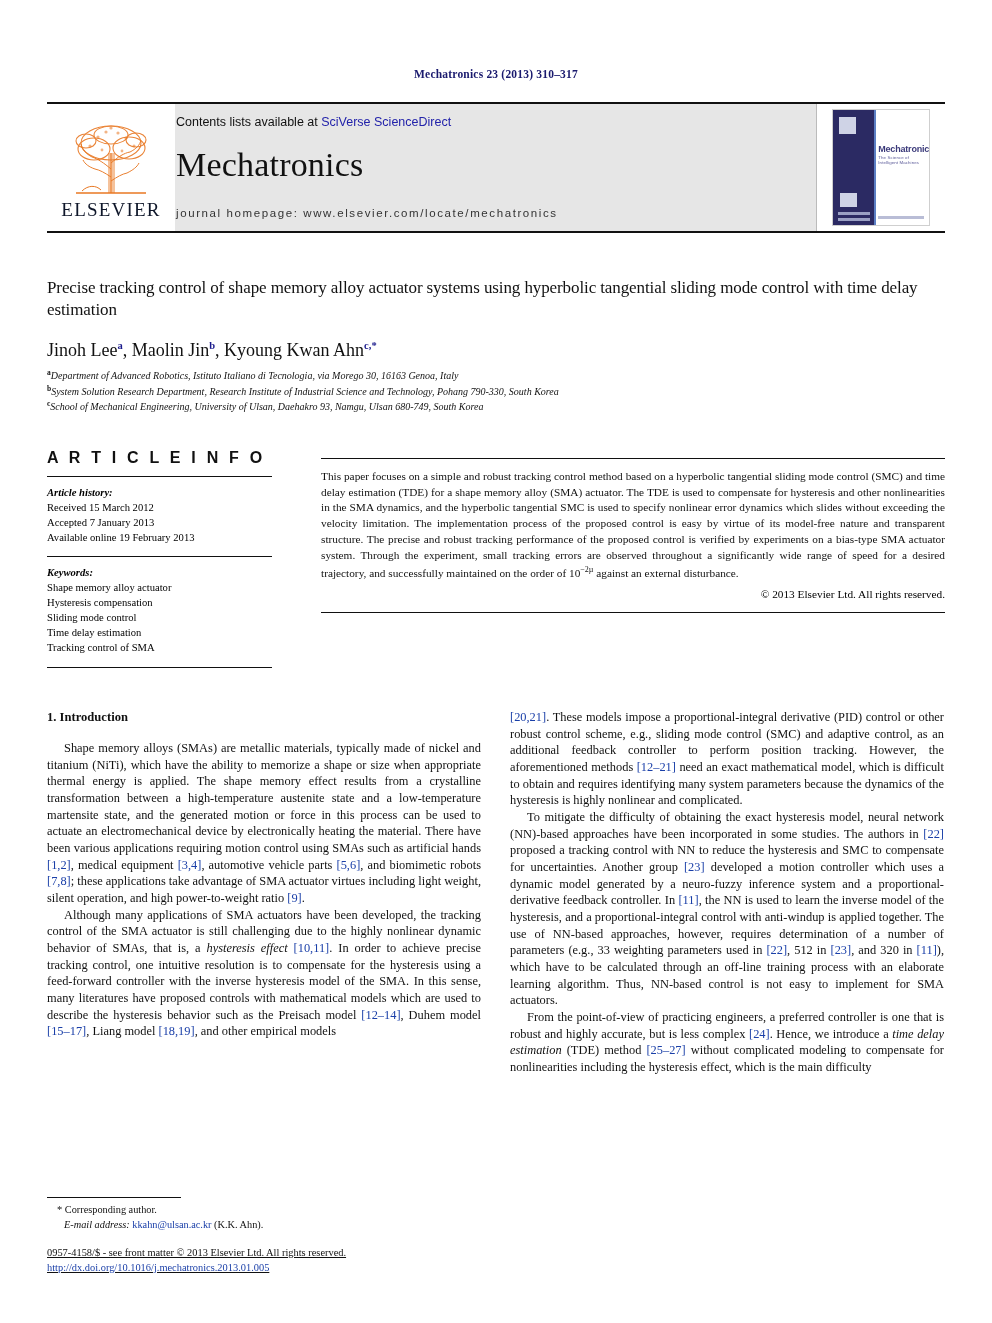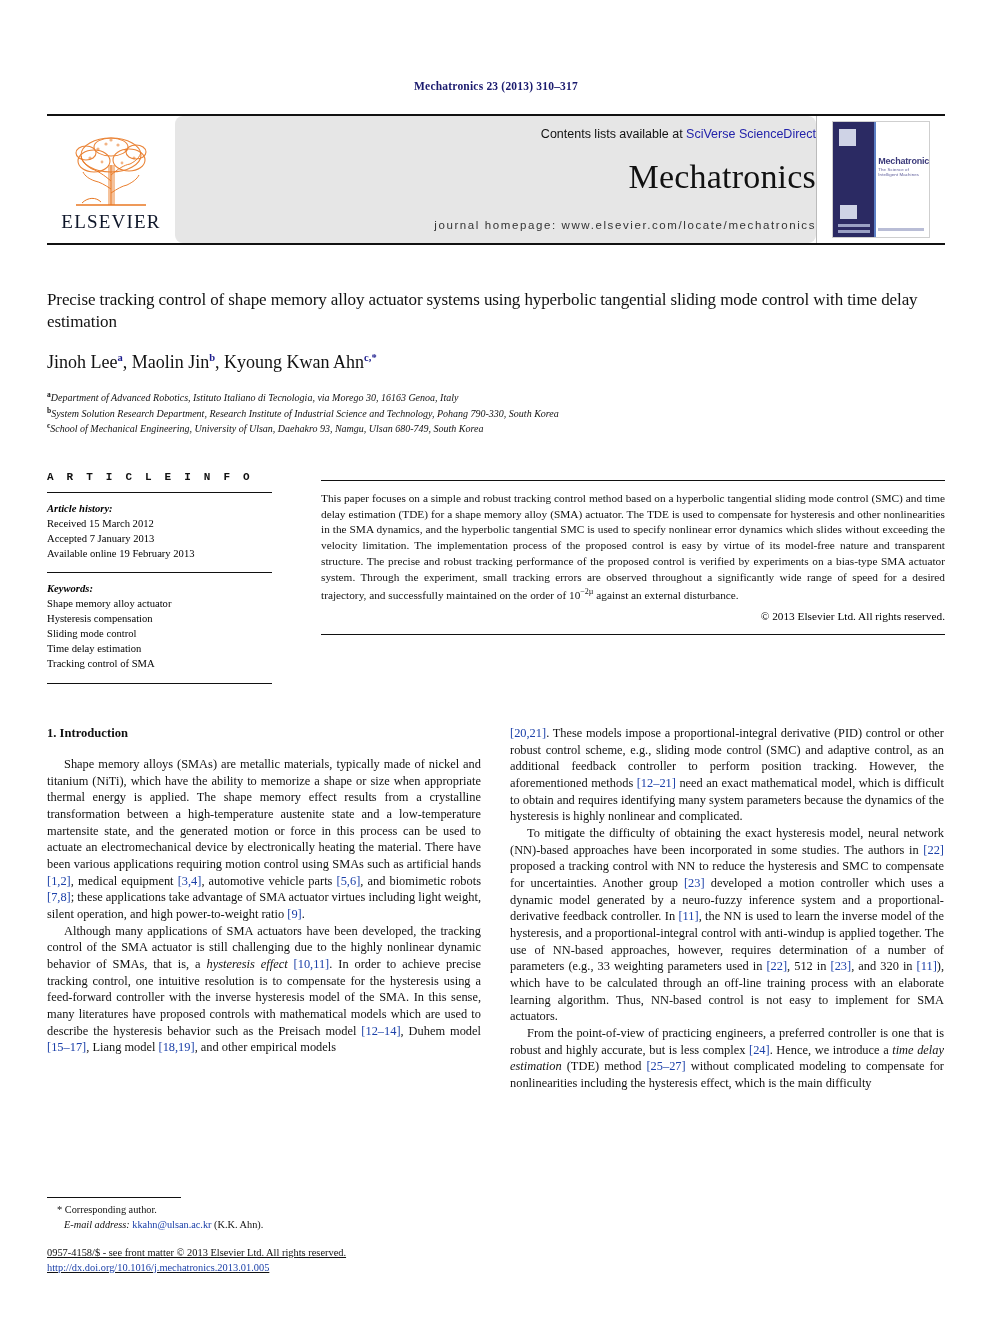--- a/index.html
+++ b/index.html
@@ -13,21 +13,21 @@
     font-family: "Liberation Serif", "DejaVu Serif", serif;
     color: #000000;
     position: relative;
     overflow: hidden;
   }
   .page {
     position: relative;
     width: 992px;
     height: 1323px;
     box-sizing: border-box;
-    padding: 12px 47px;
+    padding: 0 47px;
   }
 
   
   .runhead {
     text-align: center;
     font-size: 11.5px;
     font-weight: bold;
     color: #1a1a6e;
     letter-spacing: 0.2px;
     padding-top: 68px;
@@ -59,26 +59,25 @@
     letter-spacing: 1.2px;
     color: #0f172a;
     line-height: 1;
     margin-top: 1px;
   }
   .mast-center {
     flex: 1 1 auto;
     background: #e6e6e6;
     display: flex;
     flex-direction: column;
-    align-items: flex-end;
+    align-items: flex-start;
     justify-content: flex-start;
     padding-top: 11px;
     box-sizing: border-box;
     border-left: 1px solid #e6e6e6;
-    border-radius: 8px;
   }
   .contents-line {
     font-family: "Liberation Sans", sans-serif;
     font-size: 12.5px;
     color: #111;
   }
   .contents-line .sd {
     color: #2222aa;
   }
   .journal-name {
@@ -191,21 +190,21 @@
     font-size: 18px;
     color: #111;
   }
   .authors sup {
     font-size: 10.5px;
     color: #1a1a8c;
     vertical-align: super;
     font-weight: bold;
   }
   .affils {
-    margin-top: 17px;
+    margin-top: 7px;
     font-size: 10px;
     font-style: italic;
     line-height: 1.42;
     color: #111;
   }
   .affils sup {
     font-size: 7.5px;
     font-style: normal;
     vertical-align: super;
     font-weight: bold;
@@ -222,22 +221,22 @@
     flex: 0 0 245px;
     padding-right: 20px;
     box-sizing: border-box;
   }
   .col-abs {
     flex: 1 1 auto;
     padding-left: 29px;
     box-sizing: border-box;
   }
   .sec-head {
-    font-family: Liberation Mono, monospace;
-    font-size: 11px;
+    font-family: Liberation Sans, sans-serif;
+    font-size: 16px;
     font-weight: bold;
     letter-spacing: 3.2px;
     color: #111;
   }
   .rule {
     border-top: 1.6px solid #111;
     margin-top: 9px;
   }
   .thin-rule {
     border-top: 1.6px solid #111;

